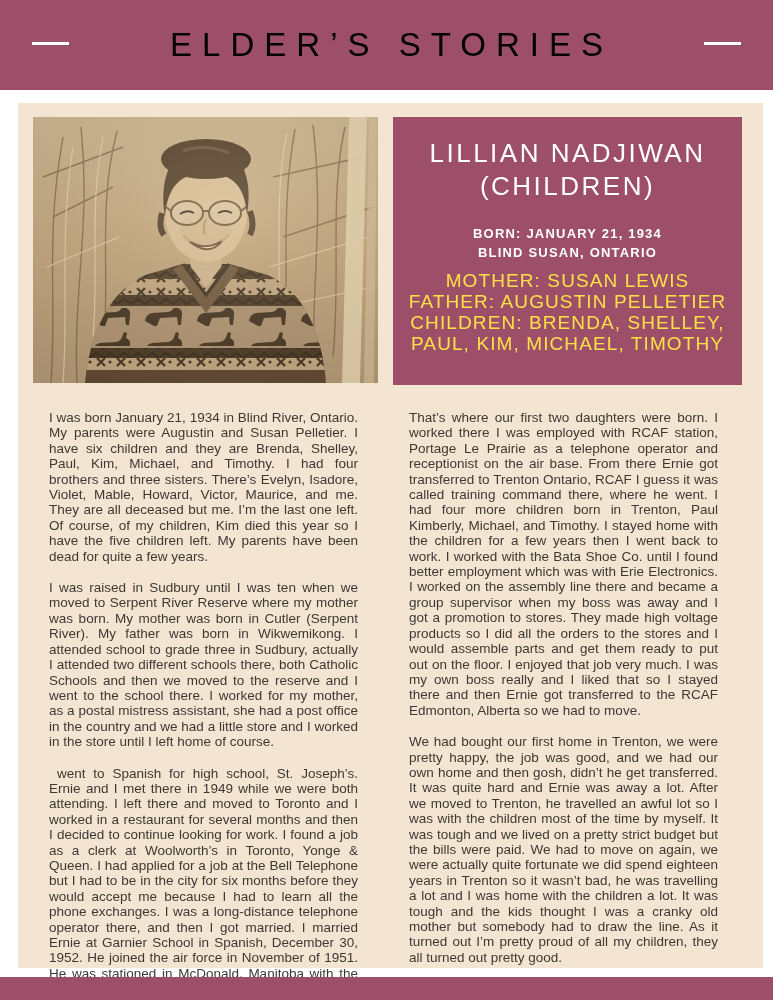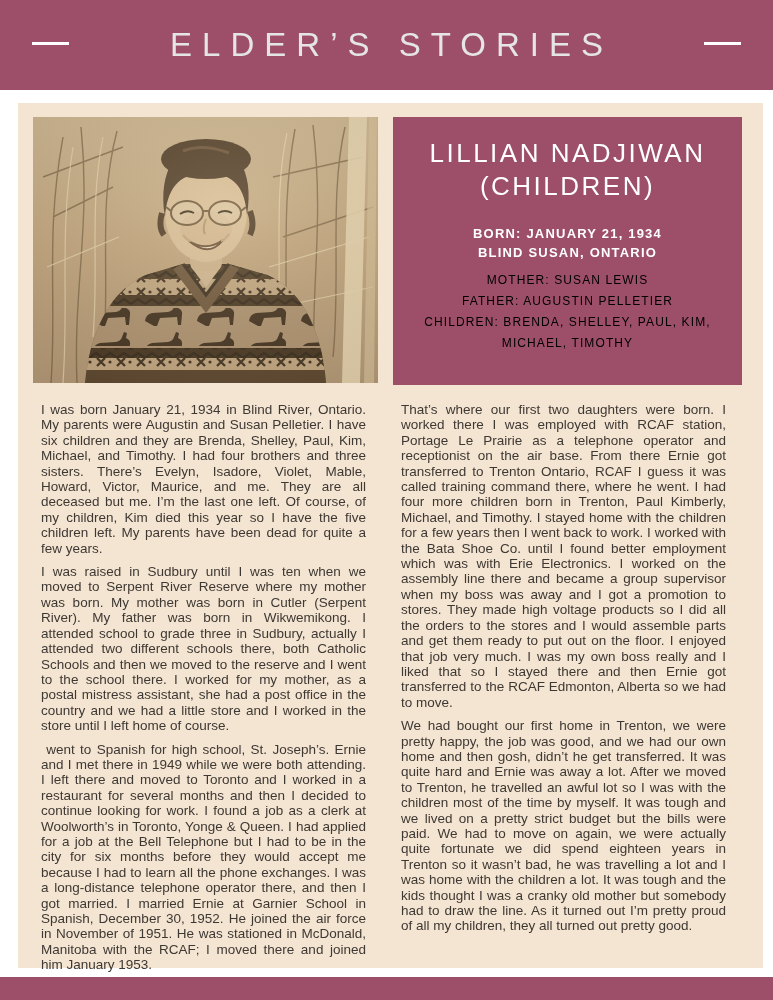--- a/index.html
+++ b/index.html
@@ -6,21 +6,21 @@
   body{
     width:773px;height:1000px;position:relative;background:#ffffff;
     font-family:"Liberation Sans", sans-serif;overflow:hidden;
   }
   
   .header{
     position:absolute;left:0;top:0;width:773px;height:90px;
     background:#9d4f69;display:flex;align-items:center;justify-content:center;
   }
   .header h1{
-    margin:12px;color:#e5e5e5;font-size:33px;font-weight:400;
+    margin:12px;color:#000000;font-size:33px;font-weight:400;
     letter-spacing:10px;white-space:nowrap;padding-left:10px;
   }
   .dash{position:absolute;top:42px;width:37px;height:3px;background:#ffffff;}
   .dash-left{left:32px;}
   .dash-right{right:32px;}
   
   .footer{
     position:absolute;left:0;bottom:0;width:773px;height:23px;background:#9d4f69;
   }
   
@@ -43,33 +43,33 @@
   }
   .infocard .name{
     font-size:26px;font-weight:400;letter-spacing:2.5px;line-height:33px;
     margin:0 0 21px 0;
   }
   .infocard .born{
     font-size:13px;font-weight:700;letter-spacing:1.2px;line-height:19px;
     margin:0 0 8px 0;
   }
   .infocard .details{
-    font-size:12px;font-weight:400;letter-spacing:1.1px;line-height:21px;
-    color:#000000;
+    font-size:19px;font-weight:400;letter-spacing:1.1px;line-height:21px;
+    color:#fde047;
   }
   
   .columns{
     position:absolute;left:15px;top:291px;width:701px;
     display:flex;gap:19px;
   }
   .col{
     width:341px;color:#3e3833;font-size:13.5px;line-height:15.4px;
     text-align:justify;font-family:"Liberation Sans", sans-serif;
   }
-  .col p{margin:8px;hyphens:none;}
+  .col p{margin:16px;hyphens:none;}
 </style>
 </head>
 <body>
 
 <div class="header">
   <div class="dash dash-left"></div>
   <h1>ELDER’S STORIES</h1>
   <div class="dash dash-right"></div>
 </div>
 

